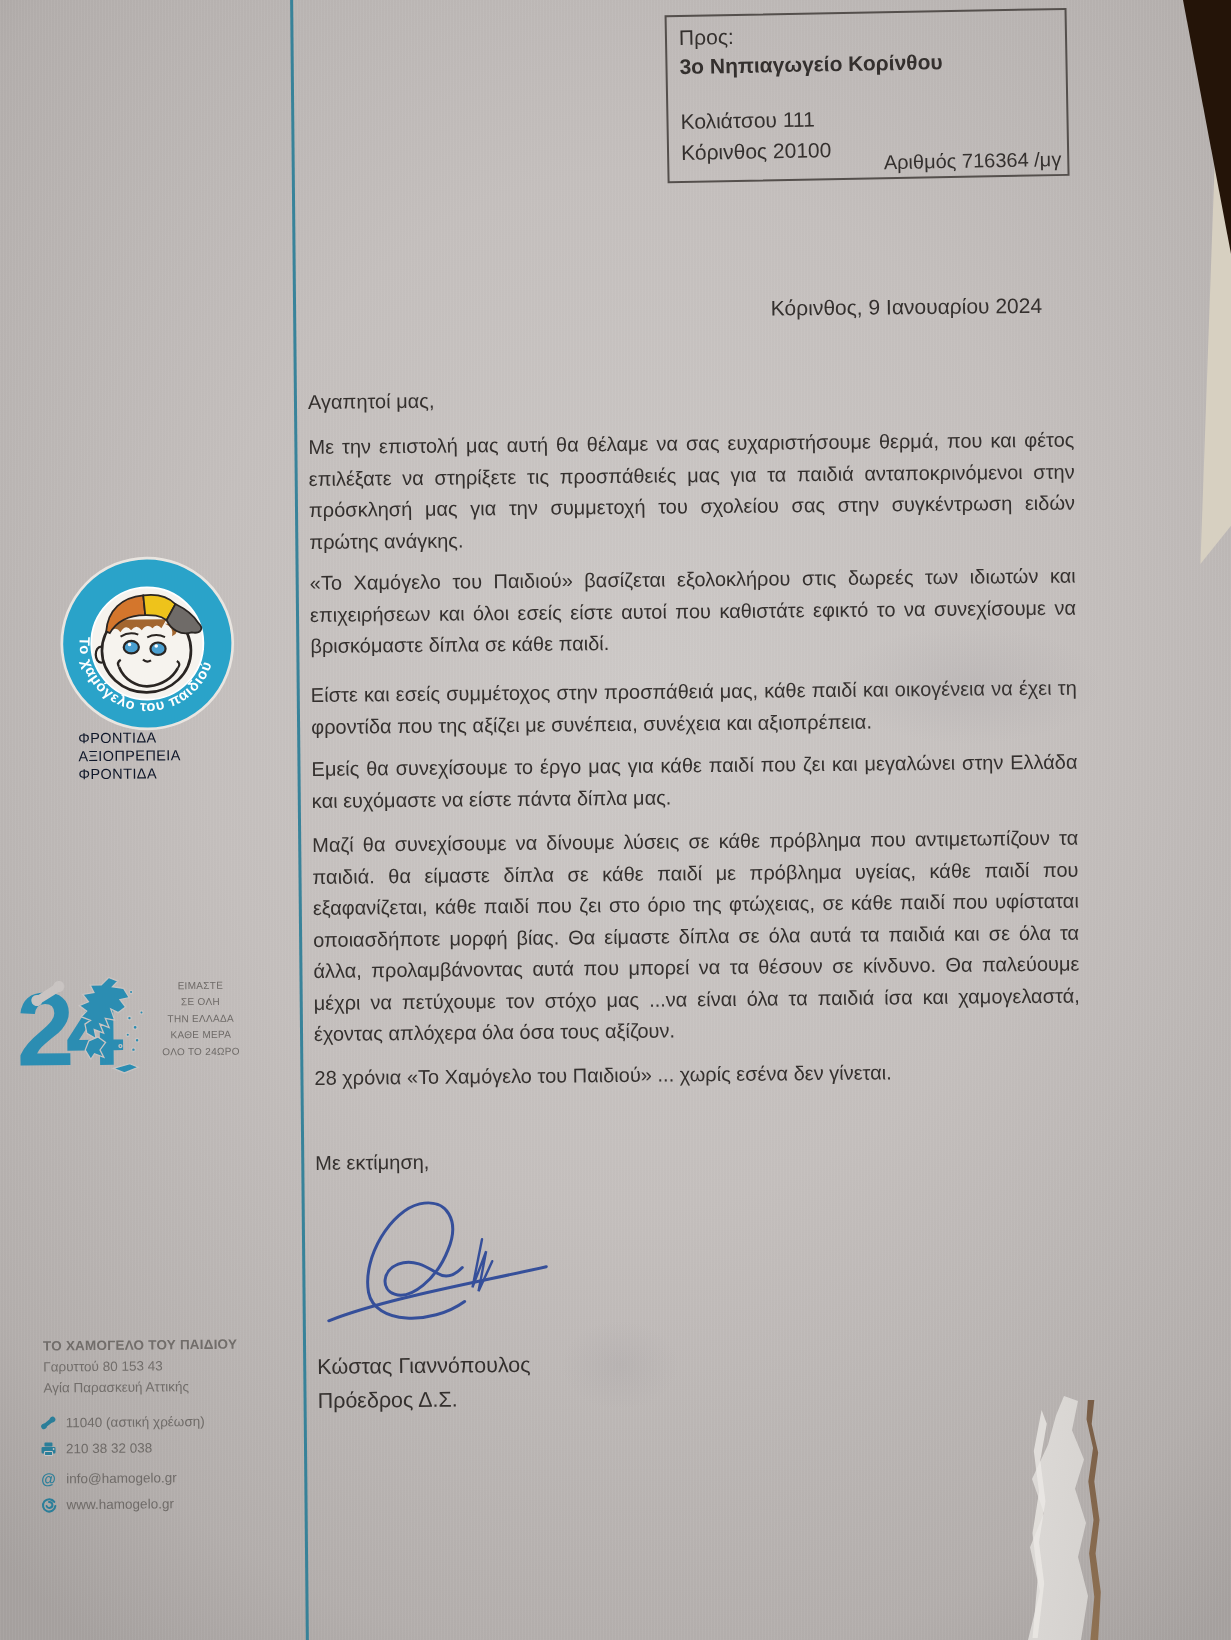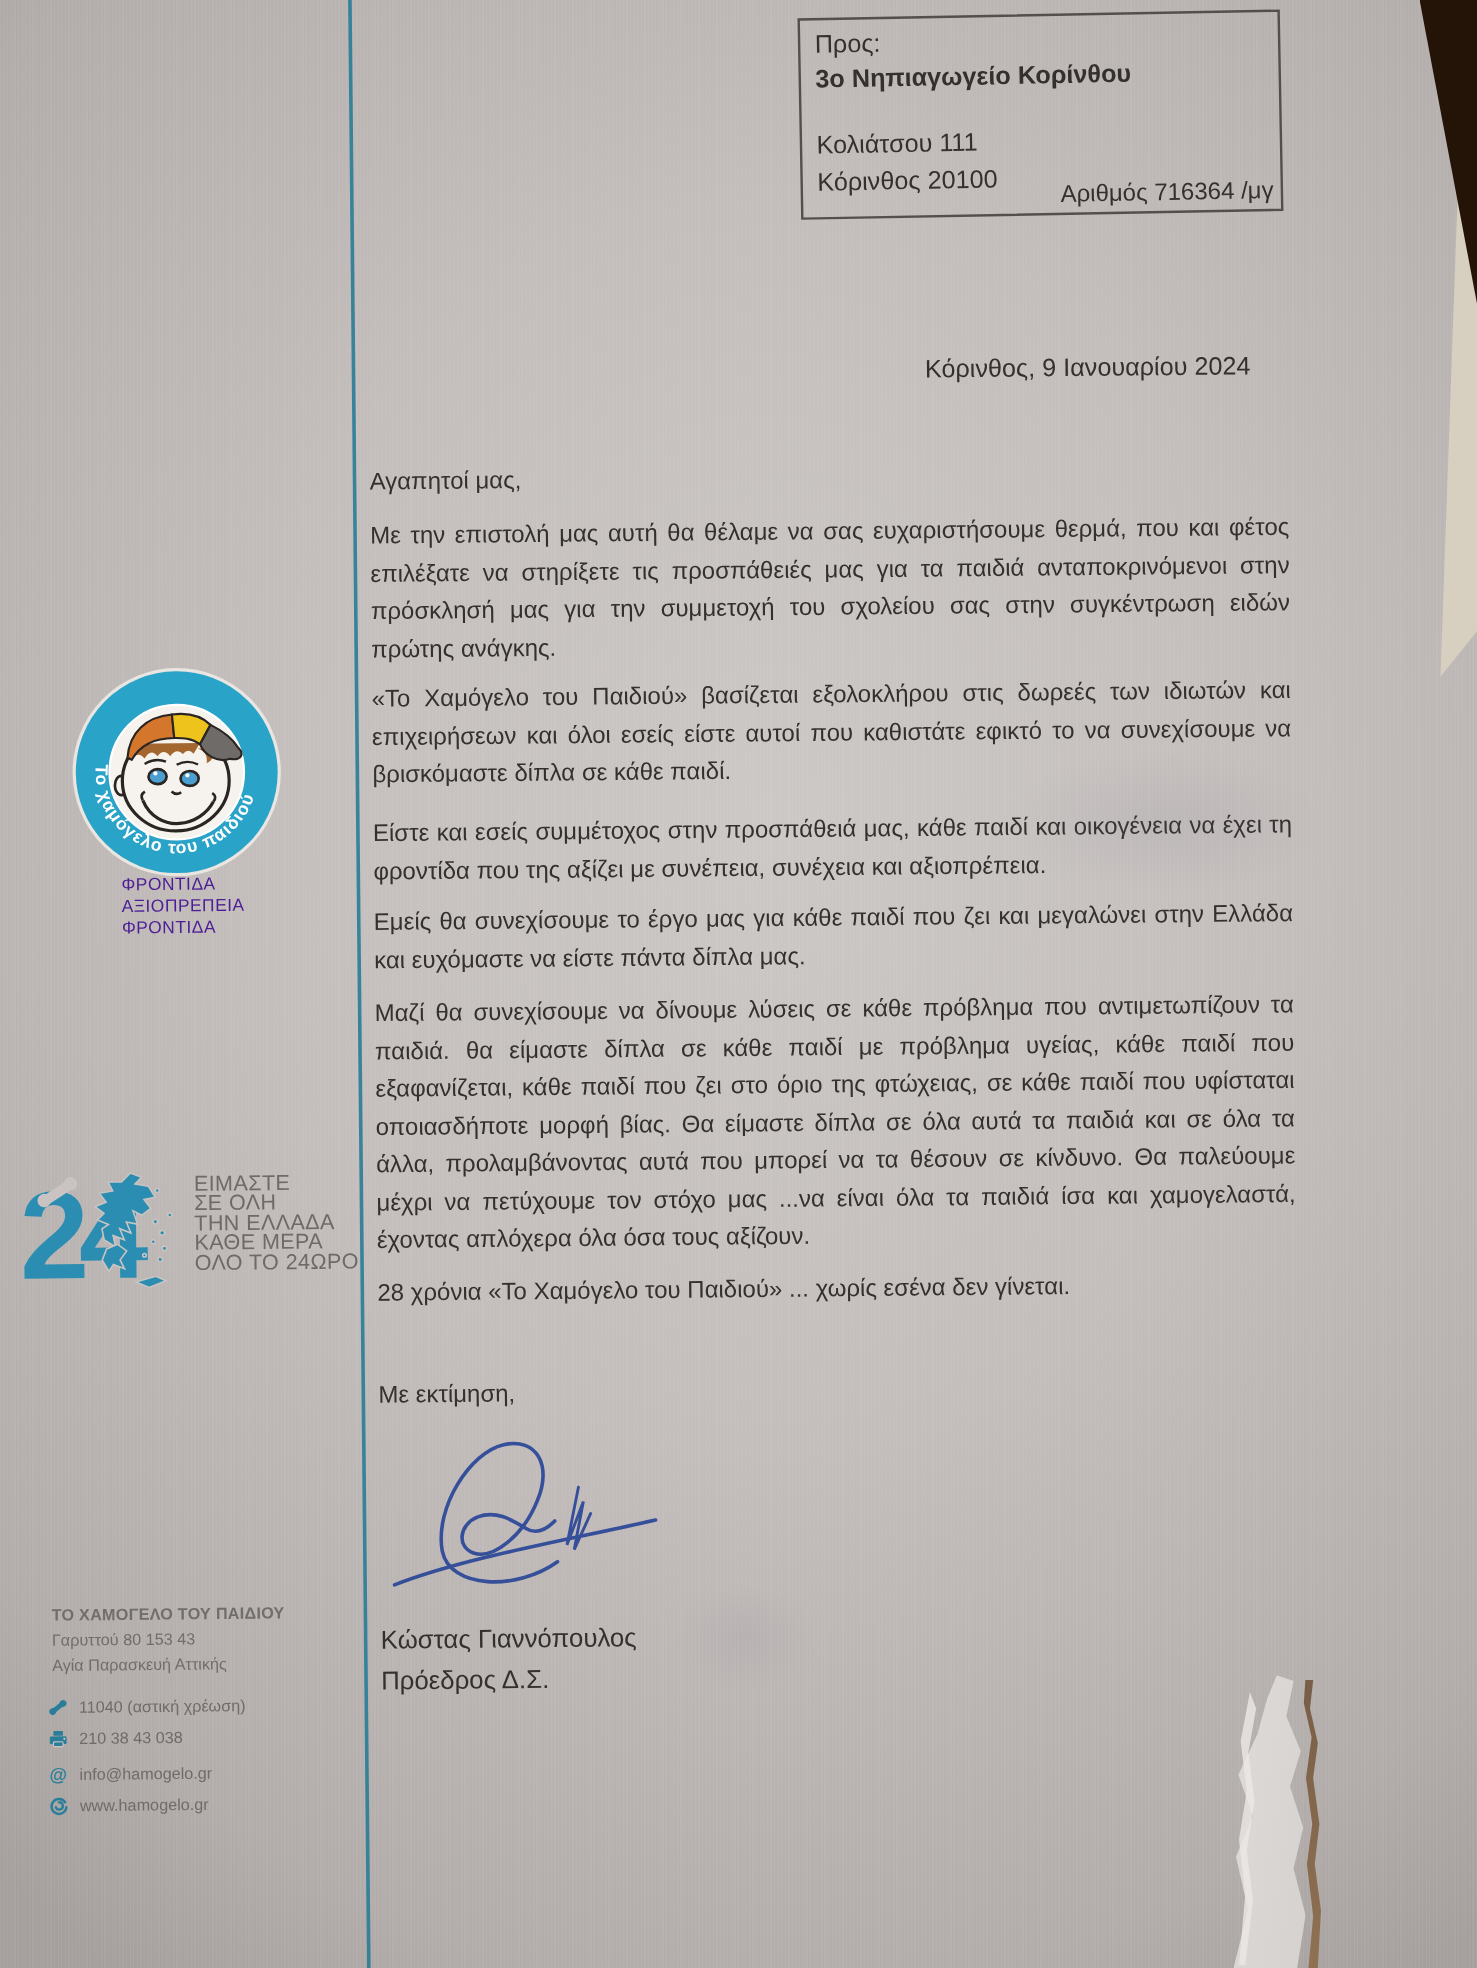--- a/index.html
+++ b/index.html
@@ -23,23 +23,23 @@
   .nojust{text-align:left;}
   .salutation{top:384px;}
   .p1{top:429px;} .p2{top:565px;} .p3{top:677px;} .p4{top:751px;} .p5{top:827px;}
   .p6{top:1060px;text-align:left;}
   .closing{top:1145px;text-align:left;}
   .sig-svg{position:absolute;left:318px;top:1182px;}
   .sig-name{position:absolute;left:312px;top:1352px;font-size:21.5px;}
   .sig-title{position:absolute;left:312px;top:1386px;font-size:21.5px;}
   
   .logo-svg{position:absolute;left:60px;top:550px;}
-  .values{position:absolute;left:79px;top:724px;color:#4c1d95;font-size:14.5px;line-height:18px;letter-spacing:.4px;margin-left:23px;}
+  .values{position:absolute;left:79px;top:724px;color:#0f172a;font-size:14.5px;line-height:18px;letter-spacing:.4px;}
   .badge-svg{position:absolute;left:18px;top:964px;}
-  .badge-lines{position:absolute;left:160px;top:974px;color:#6e6a67;font-size:18px;line-height:16.4px;letter-spacing:.3px;}
+  .badge-lines{position:absolute;left:160px;top:974px;color:#6e6a67;font-size:10px;line-height:16.4px;letter-spacing:.3px;text-align:center;}
   .f-org{position:absolute;left:38px;top:1330px;color:#716d6a;font-size:13.5px;line-height:21px;}
   .f-org .org-name{font-weight:bold;letter-spacing:.2px;}
   .contact{position:absolute;left:34px;color:#6f6b68;font-size:13.5px;}
   .c1{top:1404px;} .c2{top:1460px;}
   .crow{display:flex;align-items:center;gap:9px;height:26px;}
   .cicon{width:17px;height:17px;flex:0 0 17px;}
   
   .corner-dark{position:absolute;right:0;top:0;width:48px;height:254px;background:#241408;
     clip-path:polygon(0 0,100% 0,100% 100%);z-index:5;}
   .edge-cream{position:absolute;right:0;top:86px;width:34px;height:478px;background:#d7d0c1;
@@ -182,21 +182,21 @@
     </div>
     <div class="crow">
       <svg class="cicon" viewBox="0 0 17 17">
         <g fill="#2b7e99">
           <rect x="4.5" y="2" width="8" height="4" rx="0.8"></rect>
           <rect x="1.5" y="6.5" width="14" height="6.5" rx="1.2"></rect>
           <rect x="4.5" y="11" width="8" height="4" rx="0.8" fill="#2b7e99" stroke="#c9c4c2" stroke-width="1"></rect>
           <circle cx="13.6" cy="8.6" r="0.9" fill="#c9c4c2"></circle>
         </g>
       </svg>
-      <span>210 38 43 038</span>
+      <span>210 38 32 038</span>
     </div>
   </div>
 
   <div class="contact c2">
     <div class="crow">
       <svg class="cicon" viewBox="0 0 17 17">
         <text x="1" y="13.5" font-size="15" font-weight="bold" fill="#2b7e99">@</text>
       </svg>
       <span>info@hamogelo.gr</span>
     </div>

